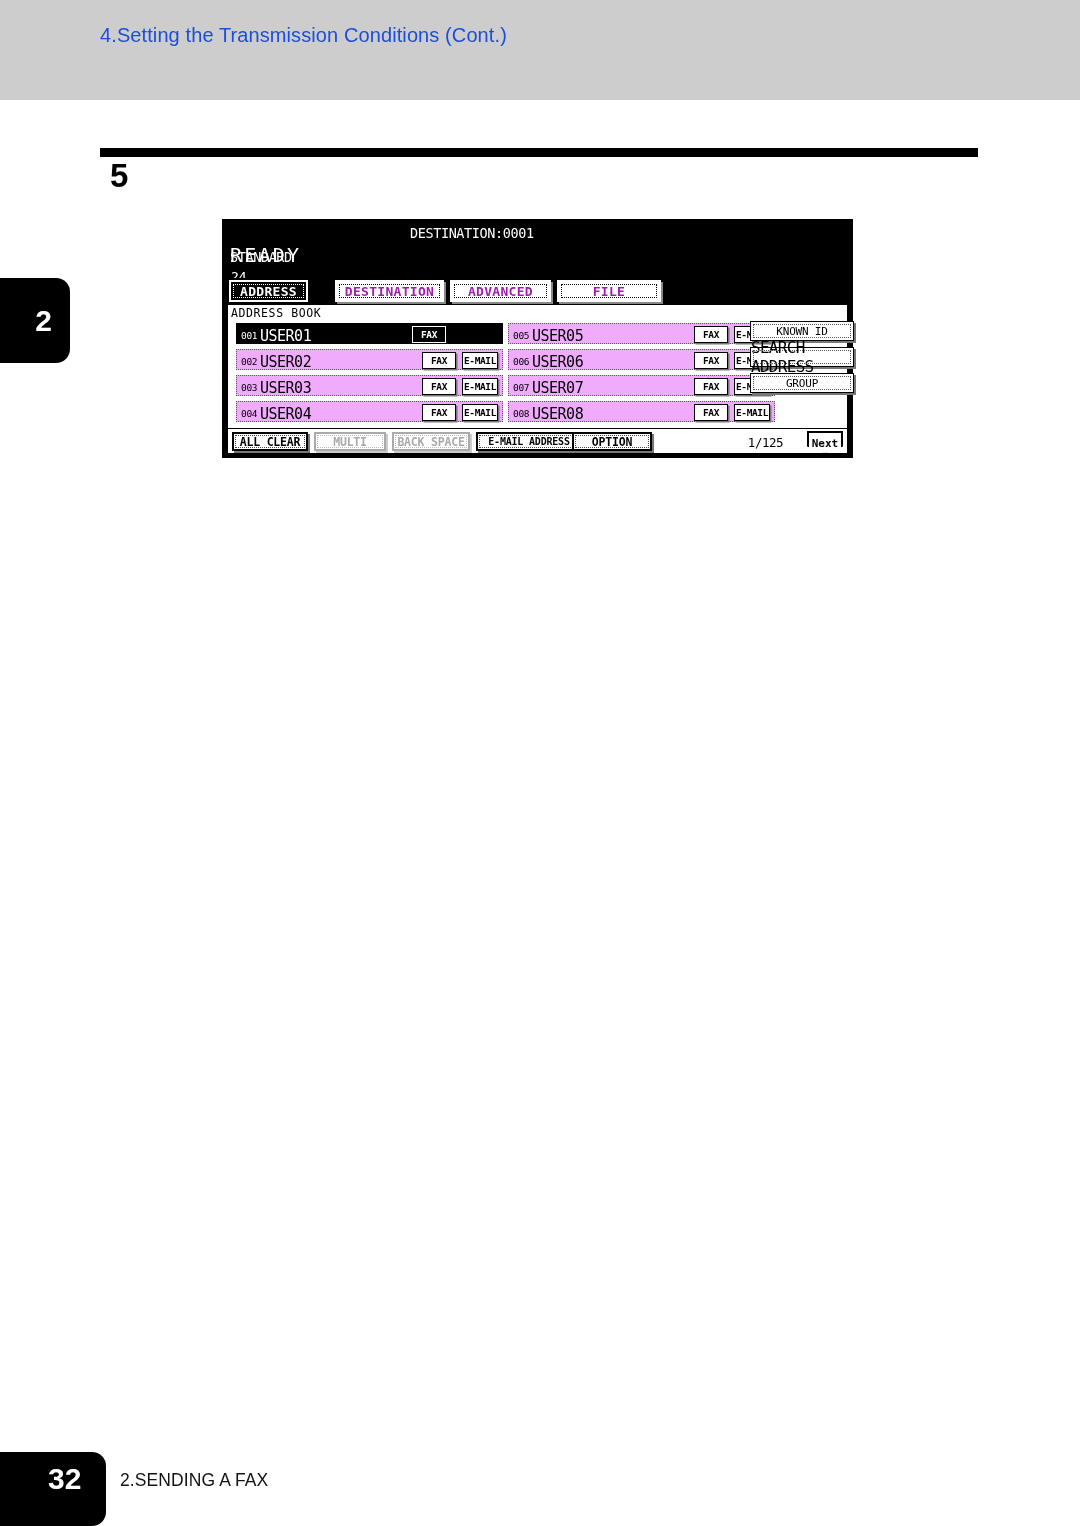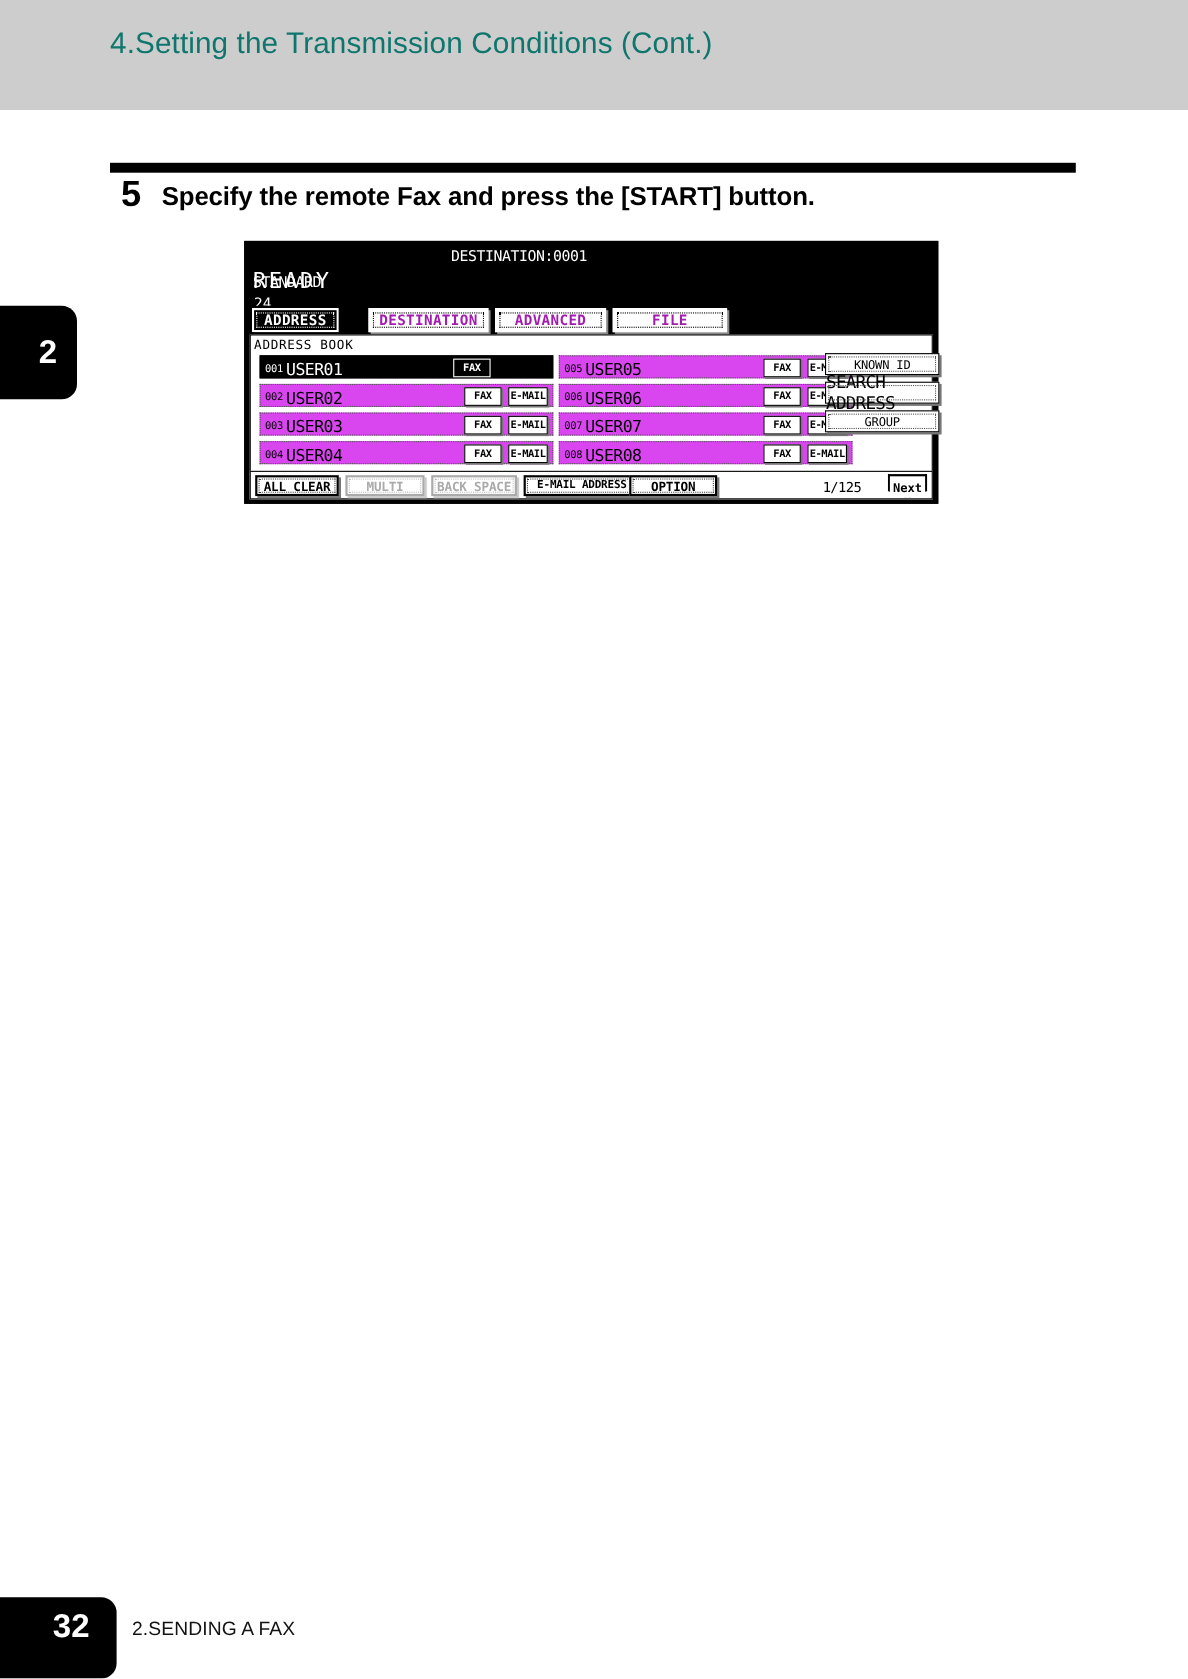--- a/index.html
+++ b/index.html
@@ -18,22 +18,22 @@
   
   .header-band {
     position: absolute;
     left: 0; top: 0;
     width: 1080px; height: 100px;
     background: #cdcdcd;
   }
   .header-title {
     position: absolute;
     left: 100px; top: 24px;
-    font-size: 27px;
-    color: #0f766e;
+    font-size: 20px;
+    color: #1d4ed8;
     letter-spacing: 0.1px;
     white-space: nowrap;
   }
 
   
   .chapter-tab {
     position: absolute;
     left: -24px; top: 278px;
     width: 94px; height: 85px;
     background: #000000;
@@ -182,21 +182,21 @@
   }
   .col.left  { left: 8px; }
   .col.right { left: 280px; }
 
   .addr-row {
     position: relative;
     height: 21px;
     margin-bottom: 5px;
     border: 1px dotted #555;
     box-sizing: border-box;
-    background: #d946ef;
+    background: #f0abfc;
     display: flex;
     align-items: center;
   }
   .addr-row.sel {
     background: #000000;
     border: 1px solid #000;
   }
   .addr-idx {
     position: absolute;
     left: 4px; top: 6px;
@@ -362,21 +362,20 @@
 <div class="header-band"></div>
 <div class="header-title">4.Setting the Transmission Conditions (Cont.)</div>
 
 <div class="chapter-tab">
   <span class="chapter-tab-num">2</span>
 </div>
 
 <div class="rule"></div>
 <div class="step-row">
   <span class="step-num">5</span>
-  <span class="step-text">Specify the remote Fax and press the [START] button.</span>
 </div>
 
 <div class="lcd">
 
   <div class="lcd-status">
     <span class="lcd-mode">STANDARD</span>
     <span class="lcd-dest">DESTINATION:0001</span>
     <span class="lcd-ready">READY</span>
     <span class="lcd-count">24</span>
   </div>

